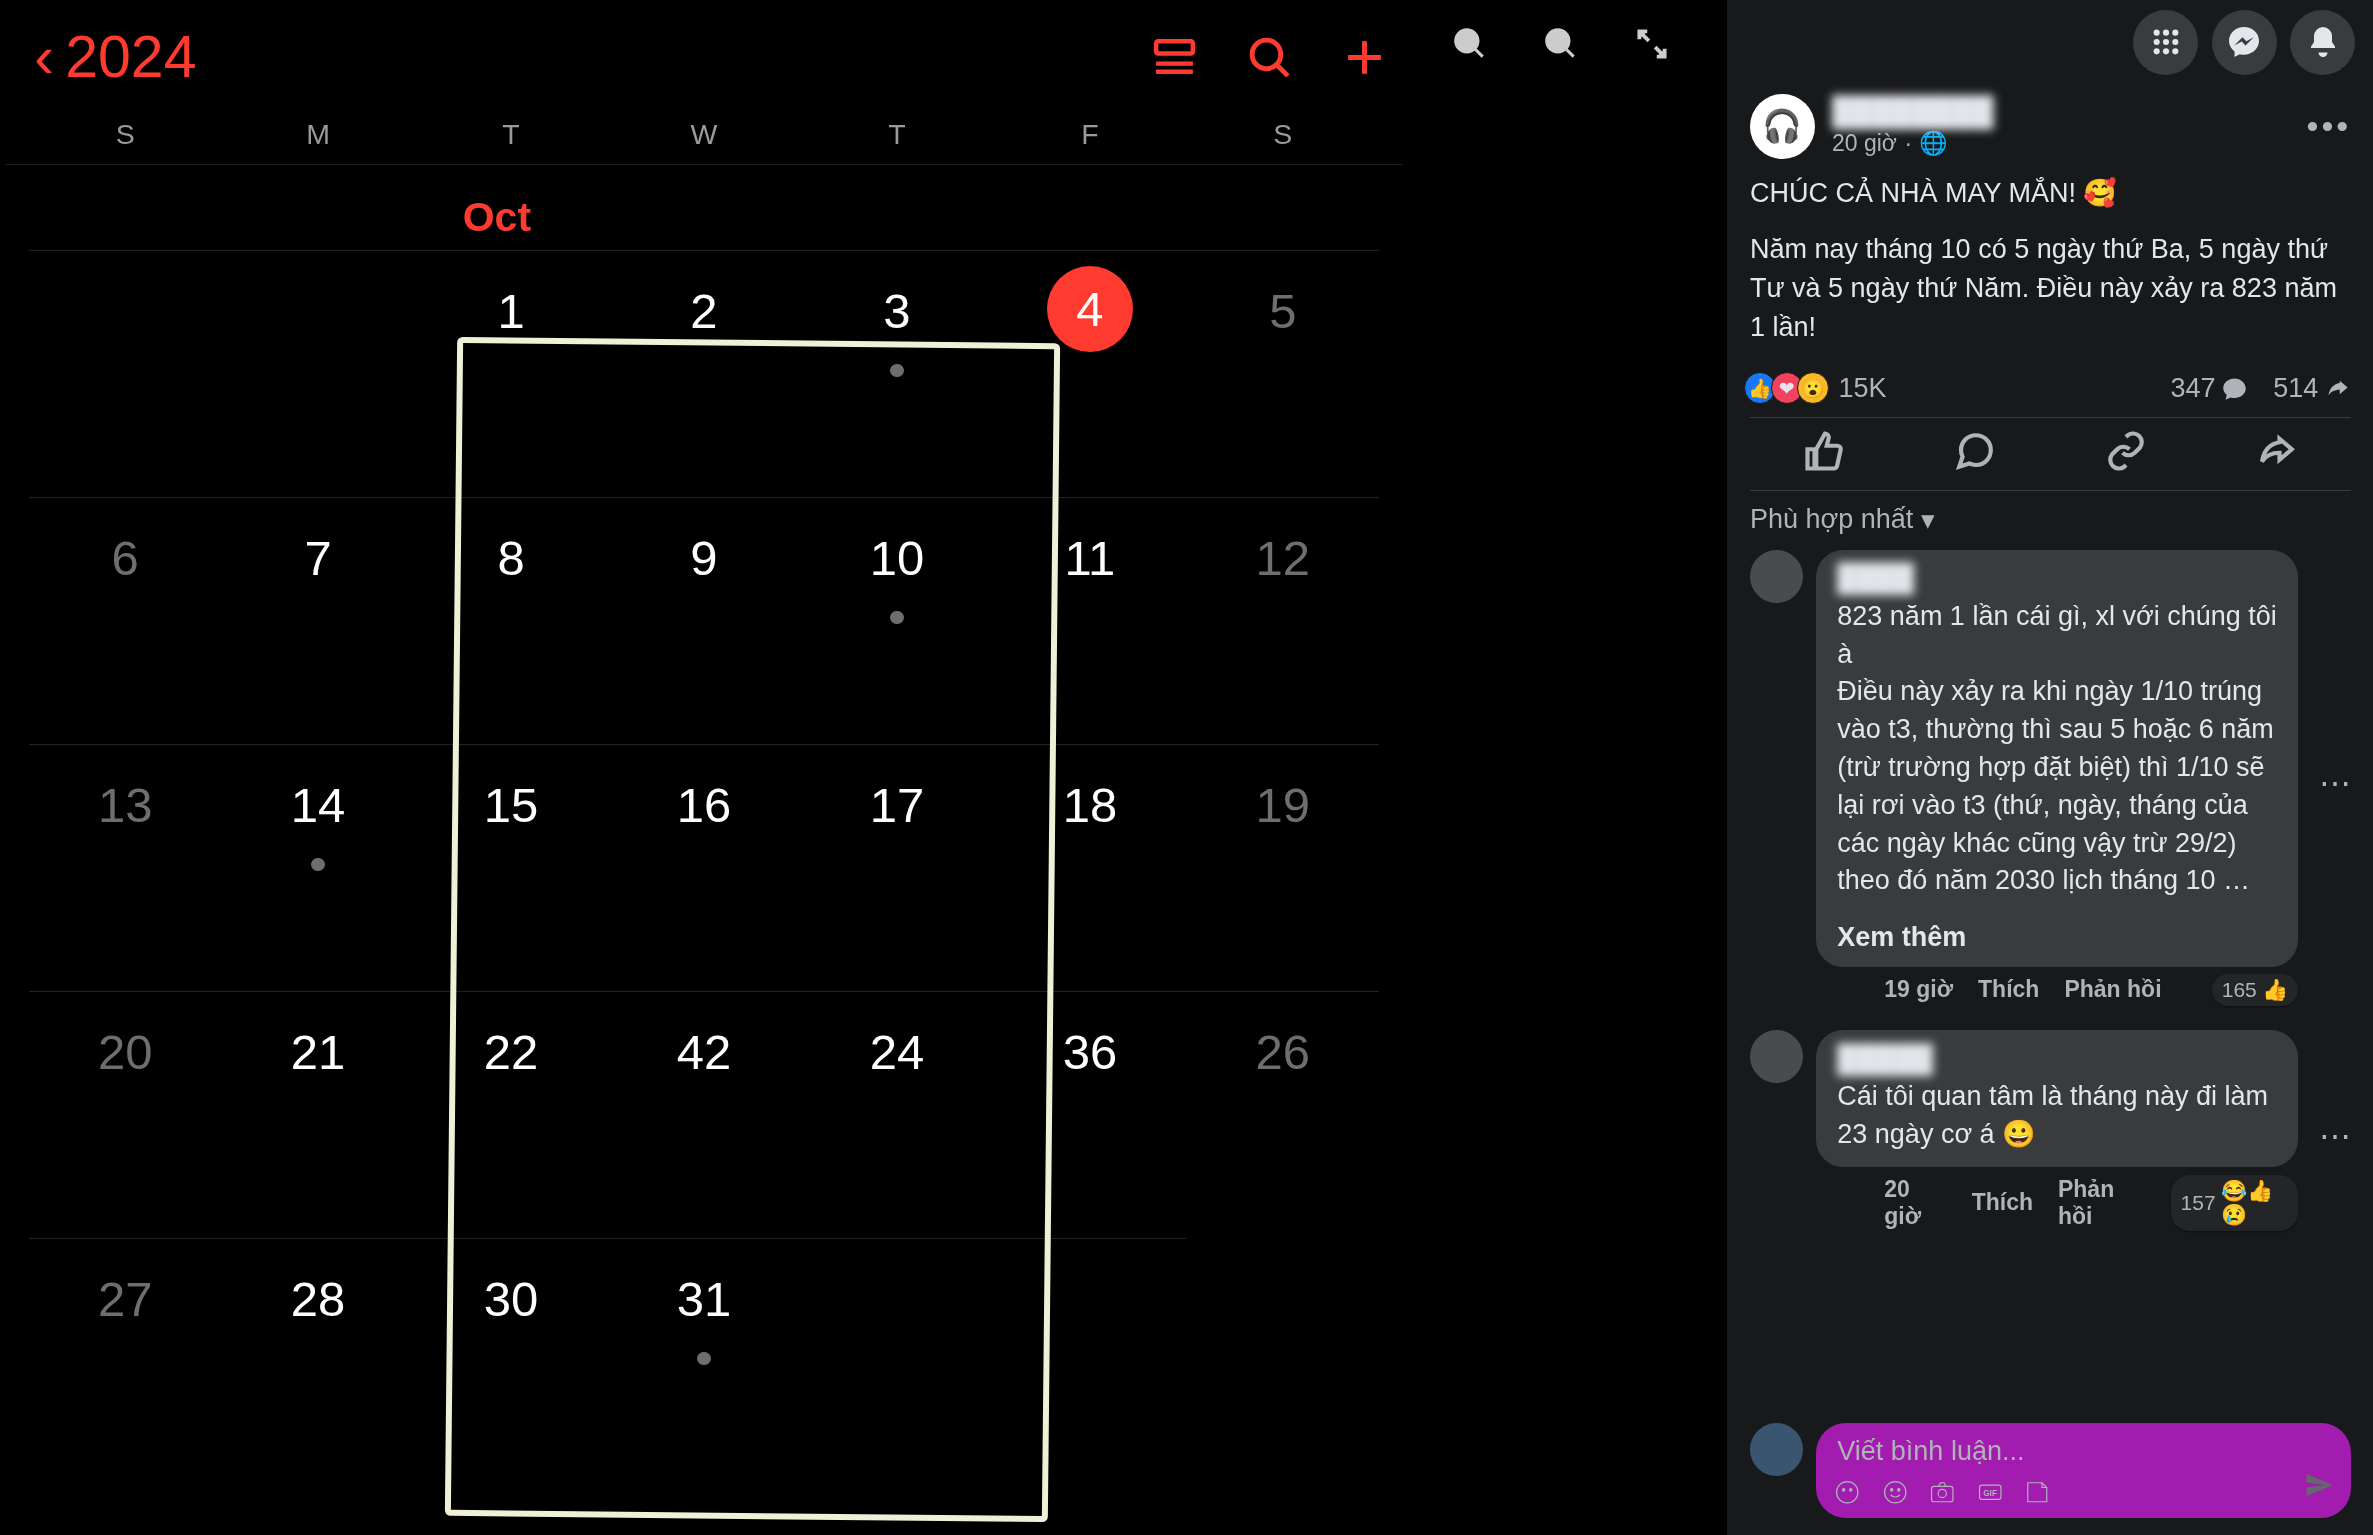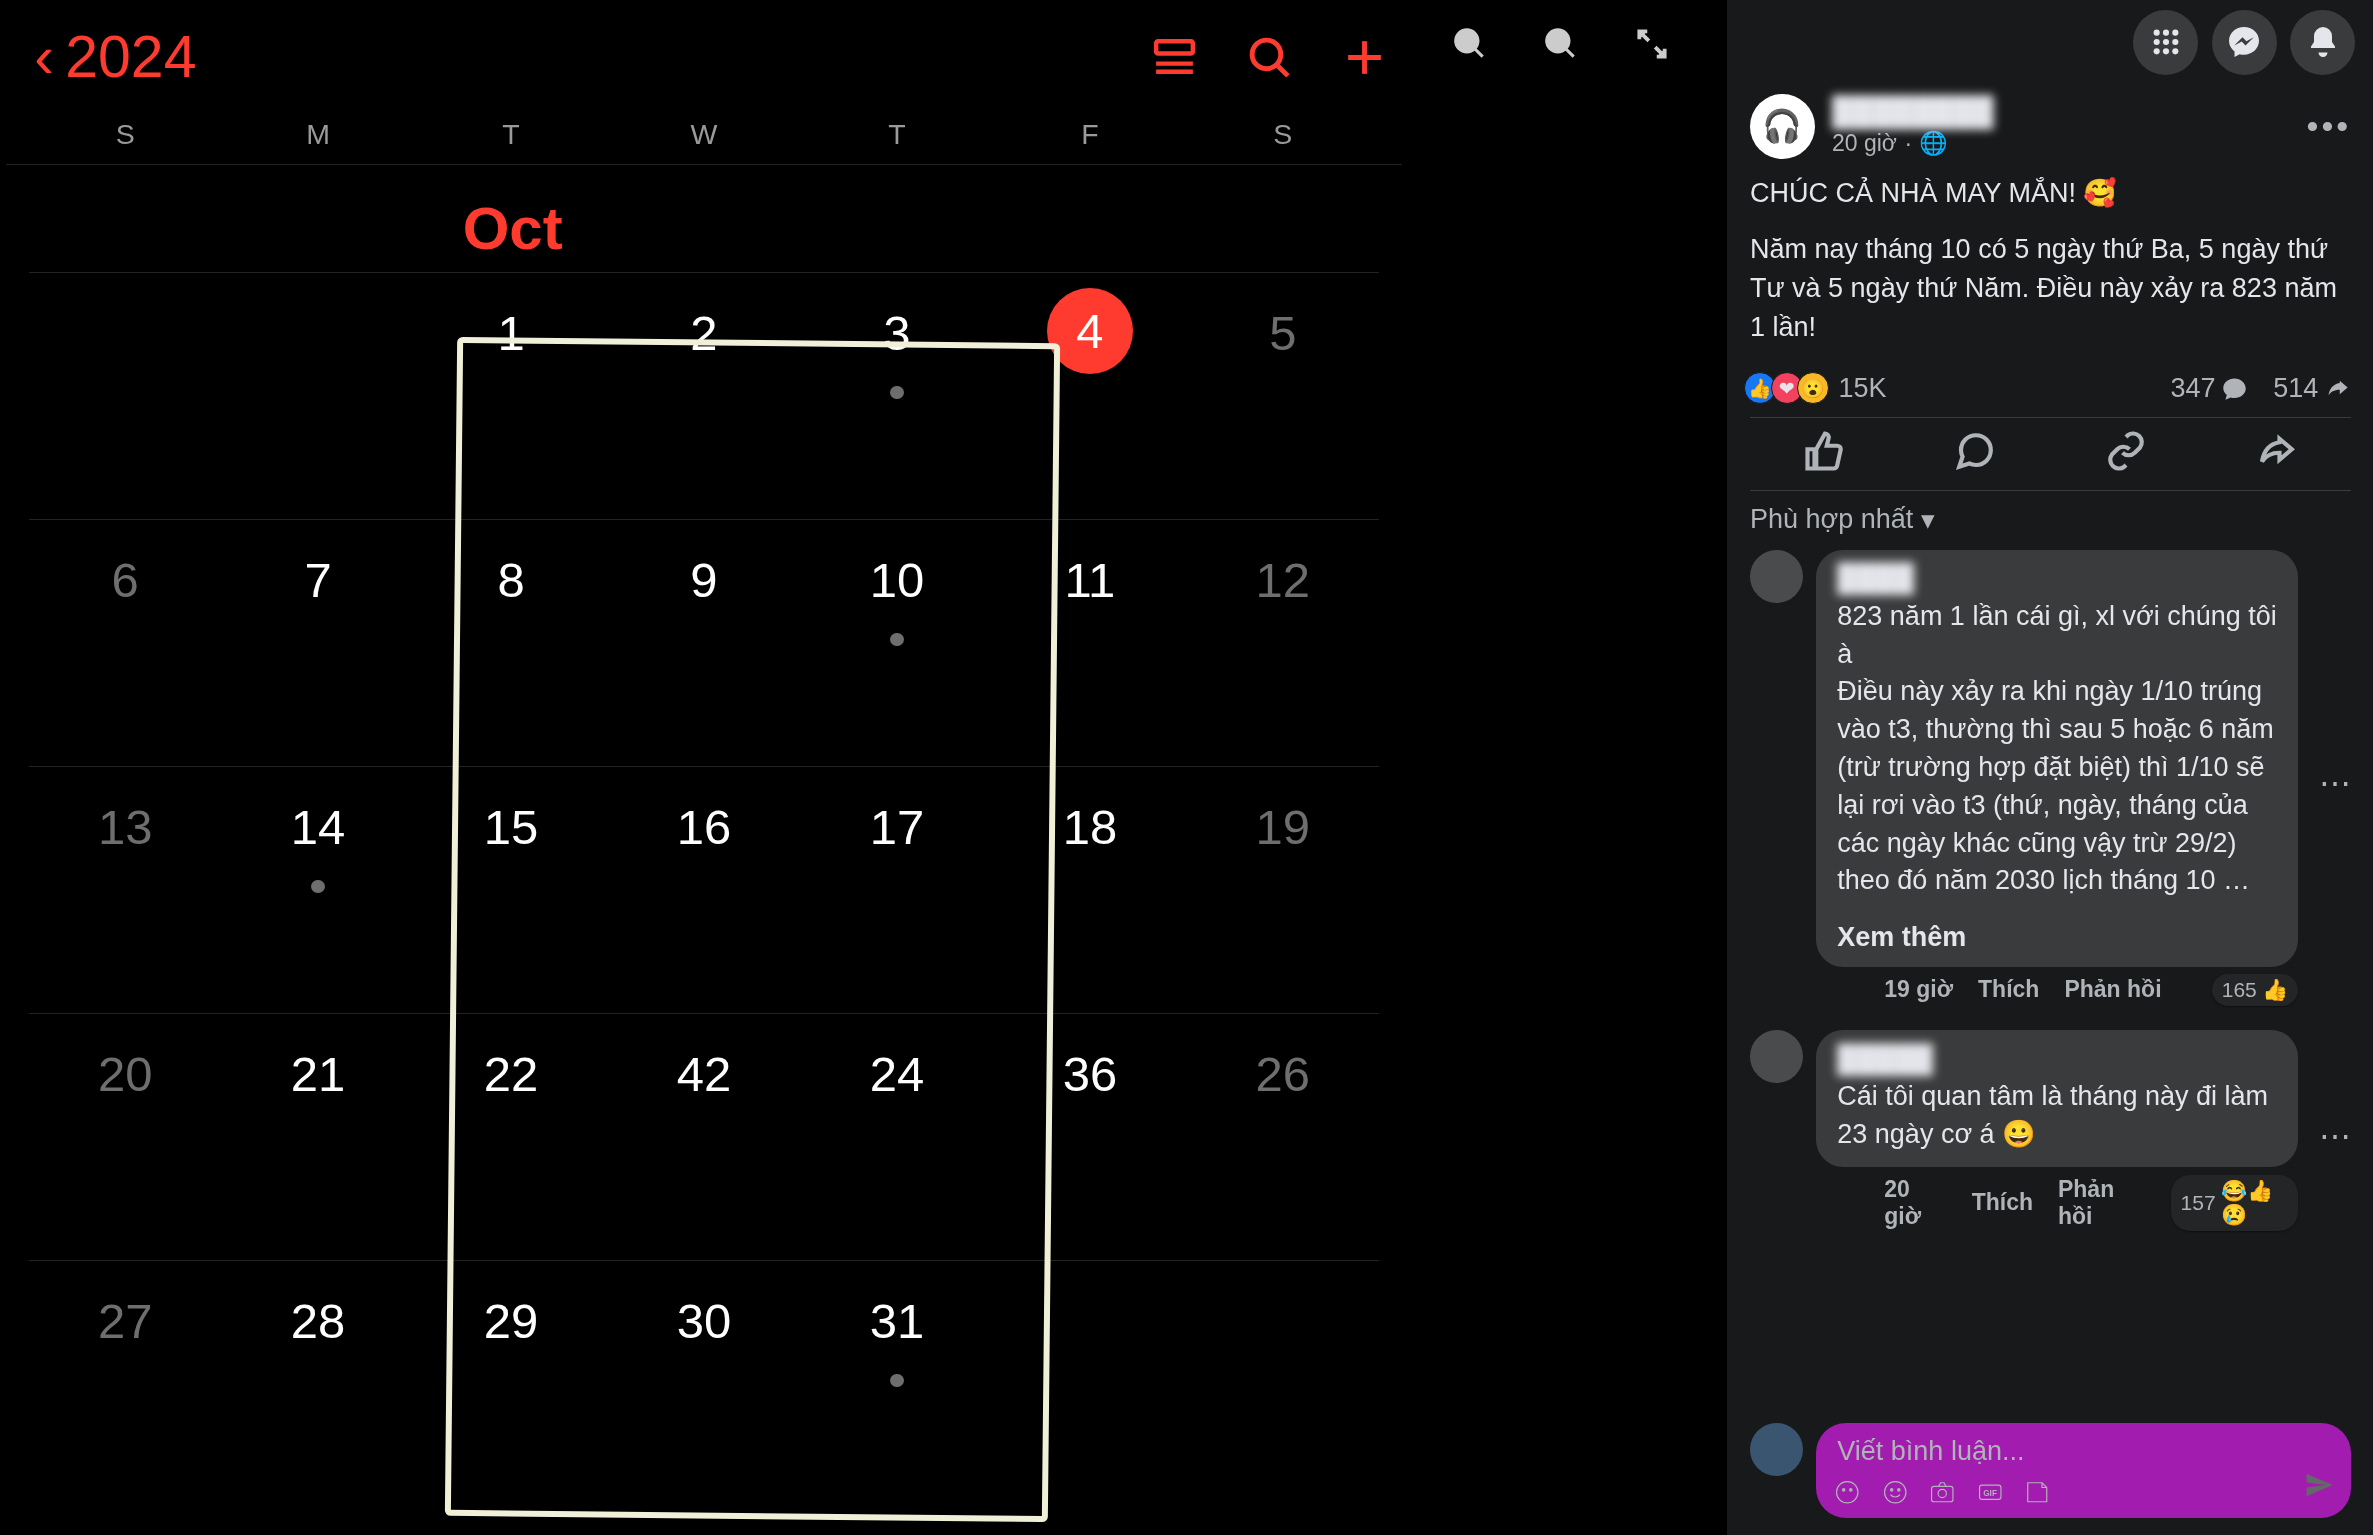--- a/index.html
+++ b/index.html
@@ -38,21 +38,21 @@
   grid-template-columns: repeat(7, 1fr);
   text-align: center;
   color: #9a9a9a;
   font-size: 28.5px;
   padding: 13.3px 23px;
   border-bottom: 1px solid #222;
 }
 
 .month-label {
   color: #ff3b30;
-  font-size: 60px;
+  font-size: 41px;
   font-weight: 700;
   margin: 28.5px 0 9.5px 457px;
 }
 
 .cal-grid {
   display: grid;
   grid-template-columns: repeat(7, 1fr);
   padding: 0 23px;
 }
 .cal-cell {
@@ -318,23 +318,20 @@
         <div class="cal-num">36</div>
       </div>
       <div class="cal-cell">
         <div class="cal-num dim">26</div>
       </div>
       <div class="cal-cell">
         <div class="cal-num dim">27</div>
       </div>
       <div class="cal-cell">
         <div class="cal-num">28</div>
-      </div>
-      <div class="cal-cell">
-        <div class="cal-num">29</div>
       </div>
       <div class="cal-cell">
         <div class="cal-num">30</div>
       </div>
       <div class="cal-cell">
         <div class="cal-num">31</div>
         <div class="cal-dot"></div>
       </div>
       <div class="cal-cell"></div>
       <div class="cal-cell"></div>

